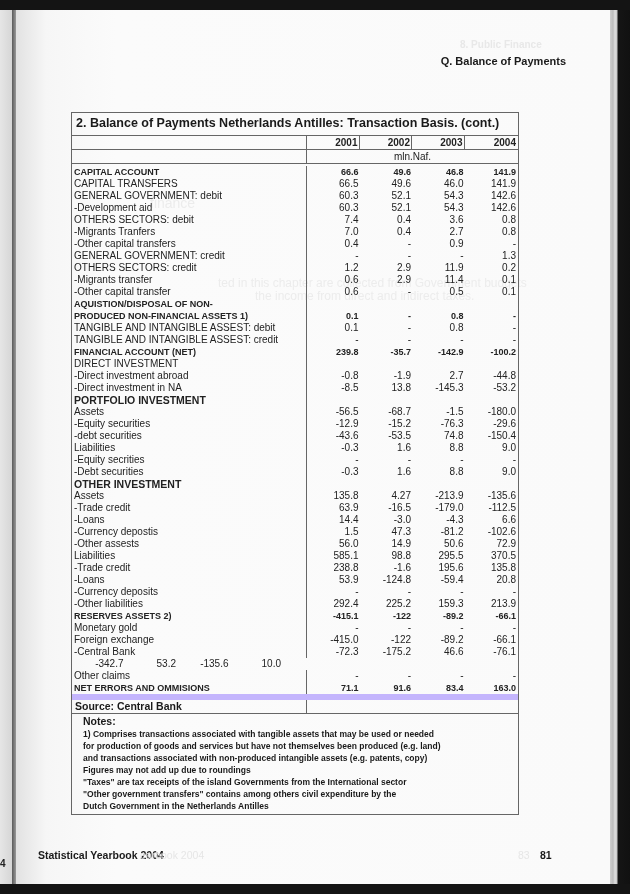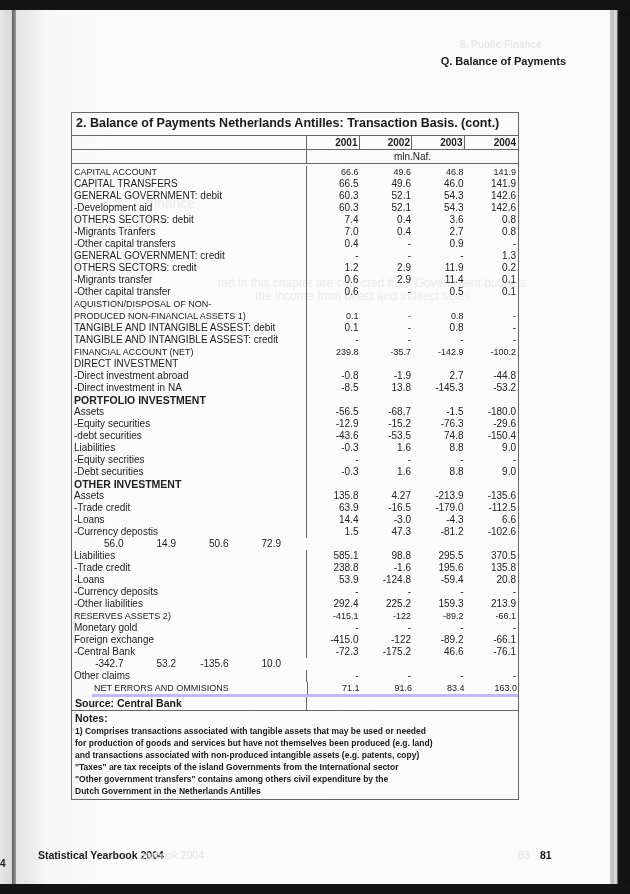--- a/index.html
+++ b/index.html
@@ -49,32 +49,32 @@
       padding: 3px 4px 2px 4px; height: 17px; border-bottom: 1px solid #666;
     }
     .row { display: flex; height: 12px; line-height: 12px; font-size: 10px; color: #222; }
     .hdr-row { height: 13px; line-height: 13px; border-bottom: 1px solid #666; font-weight: bold; font-size: 10px; }
     .lbl { width: 235px; padding-left: 2px; box-sizing: border-box; border-right: 1px solid #666; white-space: nowrap; overflow: hidden; }
     .cells { display: flex; flex: 1; }
     .cell { width: 52.5px; text-align: right; padding-right: 1px; box-sizing: border-box; }
     .hdr-row .cell { border-right: 1px solid #666; }
     .hdr-row .cell:last-child { border-right: none; }
     .unit { flex: 1; text-align: center; font-weight: normal; }
-    .row.bold { font-weight: normal; font-size: 9px; align-items: center; }
+    .row.bold { font-weight: bold; font-size: 9px; align-items: center; }
     .row.bold-lg { font-weight: bold; font-size: 10.5px; }
     .row.bold .cell { font-size: 9px; }
     .body-rows .row:first-child { margin-top: 2px; }
-    .last-data { border-bottom: 3px solid #c4b5fd; margin-left: 20px; }
+    .last-data { border-bottom: 6px solid #c4b5fd; }
     .source-row {
       display: flex; height: 13px; line-height: 13px; font-size: 10.5px; font-weight: bold; color: #1a1a1a;
       border-bottom: 1px solid #666;
       gap: 24px;
     }
     .source-row .lbl { padding-left: 3px; }
-    .notes { padding: 1px 3px 2px 3px; color: #1a1a1a; }
+    .notes { padding: 1px 3px 2px 3px; color: #1a1a1a; margin-left: 8px; }
     .notes-title { font-size: 10.5px; font-weight: bold; height: 13px; line-height: 13px; }
     .note-line { font-size: 8.5px; font-weight: bold; height: 12px; line-height: 12px; white-space: nowrap; }
     .footer-left {
       position: absolute; left: 38px; top: 849px; font-size: 10.5px; font-weight: bold; color: #1a1a1a;
     }
     .footer-ghost {
       position: absolute; left: 140px; top: 849px; font-size: 10.5px; color: #e6e6e6;
     }
     .footer-ghost-right {
       position: absolute; left: 518px; top: 849px; font-size: 10.5px; color: #e6e6e6;
@@ -394,20 +394,21 @@
       <div class="row">
         <div class="lbl">-Currency depostis</div>
         <div class="cells">
           <div class="cell">1.5</div>
           <div class="cell">47.3</div>
           <div class="cell">-81.2</div>
           <div class="cell">-102.6</div>
         </div>
       </div>
       <div class="row">
+        <div class="lbl">-Other assests</div>
         <div class="cells">
           <div class="cell">56.0</div>
           <div class="cell">14.9</div>
           <div class="cell">50.6</div>
           <div class="cell">72.9</div>
         </div>
       </div>
       <div class="row">
         <div class="lbl">Liabilities</div>
         <div class="cells">
@@ -520,20 +521,21 @@
   <div class="source-row">
     <div class="lbl">Source: Central Bank</div>
     <div class="cells"></div>
   </div>
 
   <div class="notes">
     <div class="notes-title">Notes:</div>
     <div class="note-line">1) Comprises transactions associated with tangible assets that may be used or needed</div>
     <div class="note-line">for production of goods and services but have not themselves been produced (e.g. land)</div>
     <div class="note-line">and transactions associated with non-produced intangible assets (e.g. patents, copy)</div>
+    <div class="note-line">Figures  may not add up due to roundings</div>
     <div class="note-line">"Taxes" are tax receipts of the island Governments from the International sector</div>
     <div class="note-line">"Other government transfers" contains among others civil expenditure by the</div>
     <div class="note-line">Dutch Government in the Netherlands Antilles</div>
   </div>
 </div>
 
 <div class="footer-left">Statistical Yearbook 2004</div>
 <div class="footer-ghost">earbook 2004</div>
 <div class="footer-ghost-right">83</div>
 <div class="footer-right">81</div>

